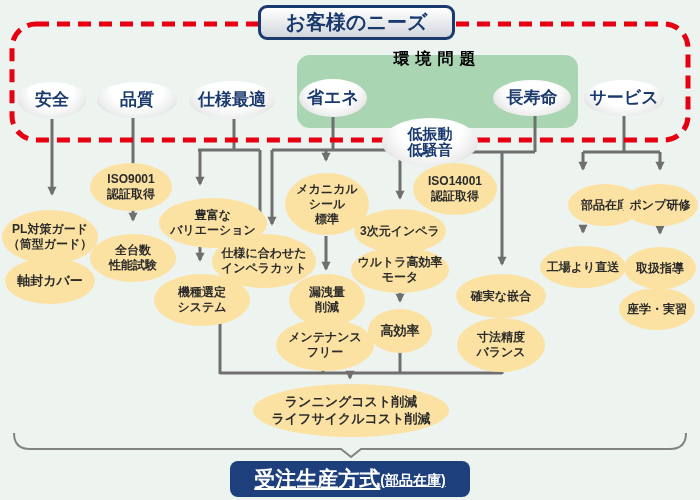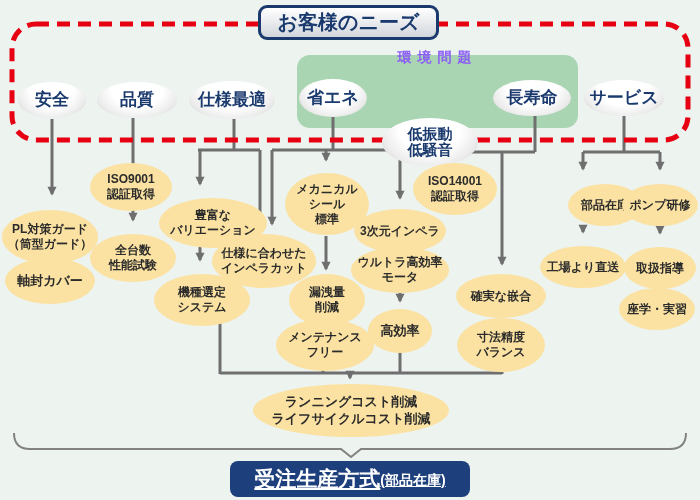--- a/index.html
+++ b/index.html
@@ -6,27 +6,27 @@
   #stage{position:relative;width:700px;height:500px;overflow:hidden;
          background:#edf3ef;font-family:"Liberation Sans","DejaVu Sans",sans-serif;}
   #wires{position:absolute;left:0;top:0;z-index:1;}
   .ell{position:absolute;z-index:2;display:flex;align-items:center;justify-content:center;
        border-radius:50%;text-align:center;white-space:pre-line;box-sizing:border-box;}
   .need{background:radial-gradient(ellipse at 50% 22%, #ffffff 45%, #ececec 72%, #c2c2c2 100%);
         color:#1a3a6e;font-weight:bold;font-size:17px;line-height:1.1;}
   .need.small{font-size:15px;}
   .feat{background:#fbe2a2;color:#2b2b2b;font-weight:bold;font-size:12px;line-height:1.25;}
   .feat.big{font-size:13px;}
-  #title-box{position:absolute;z-index:3;left:258px;top:5px;width:181px;height:35px;
+  #title-box{position:absolute;z-index:3;left:258px;top:5px;width:197px;height:35px;
              display:flex;align-items:center;justify-content:center;
              border:3px solid #1a3a6e;border-radius:9px;box-sizing:border-box;
              background:linear-gradient(#ffffff,#d2d6dc);
              color:#1a3a6e;font-weight:bold;font-size:20px;}
   #env-label{position:absolute;z-index:2;left:297px;top:49px;width:281px;height:18px;
-             text-align:center;color:#8b5cf6;font-weight:bold;font-size:14px;letter-spacing:6px;}
+             text-align:center;color:#000000;font-weight:bold;font-size:16px;letter-spacing:6px;}
   #footer-box{position:absolute;z-index:3;left:230px;top:461px;width:240px;height:36px;
               background:#1d3f7b;border-radius:8px;display:flex;align-items:center;justify-content:center;
               color:#ffffff;font-weight:bold;text-decoration:underline;}
   #footer-box .main{font-size:21px;}
   #footer-box .sub{font-size:14px;margin-top:3px;}
 </style>
 </head>
 <body>
 
 <div id="stage">

